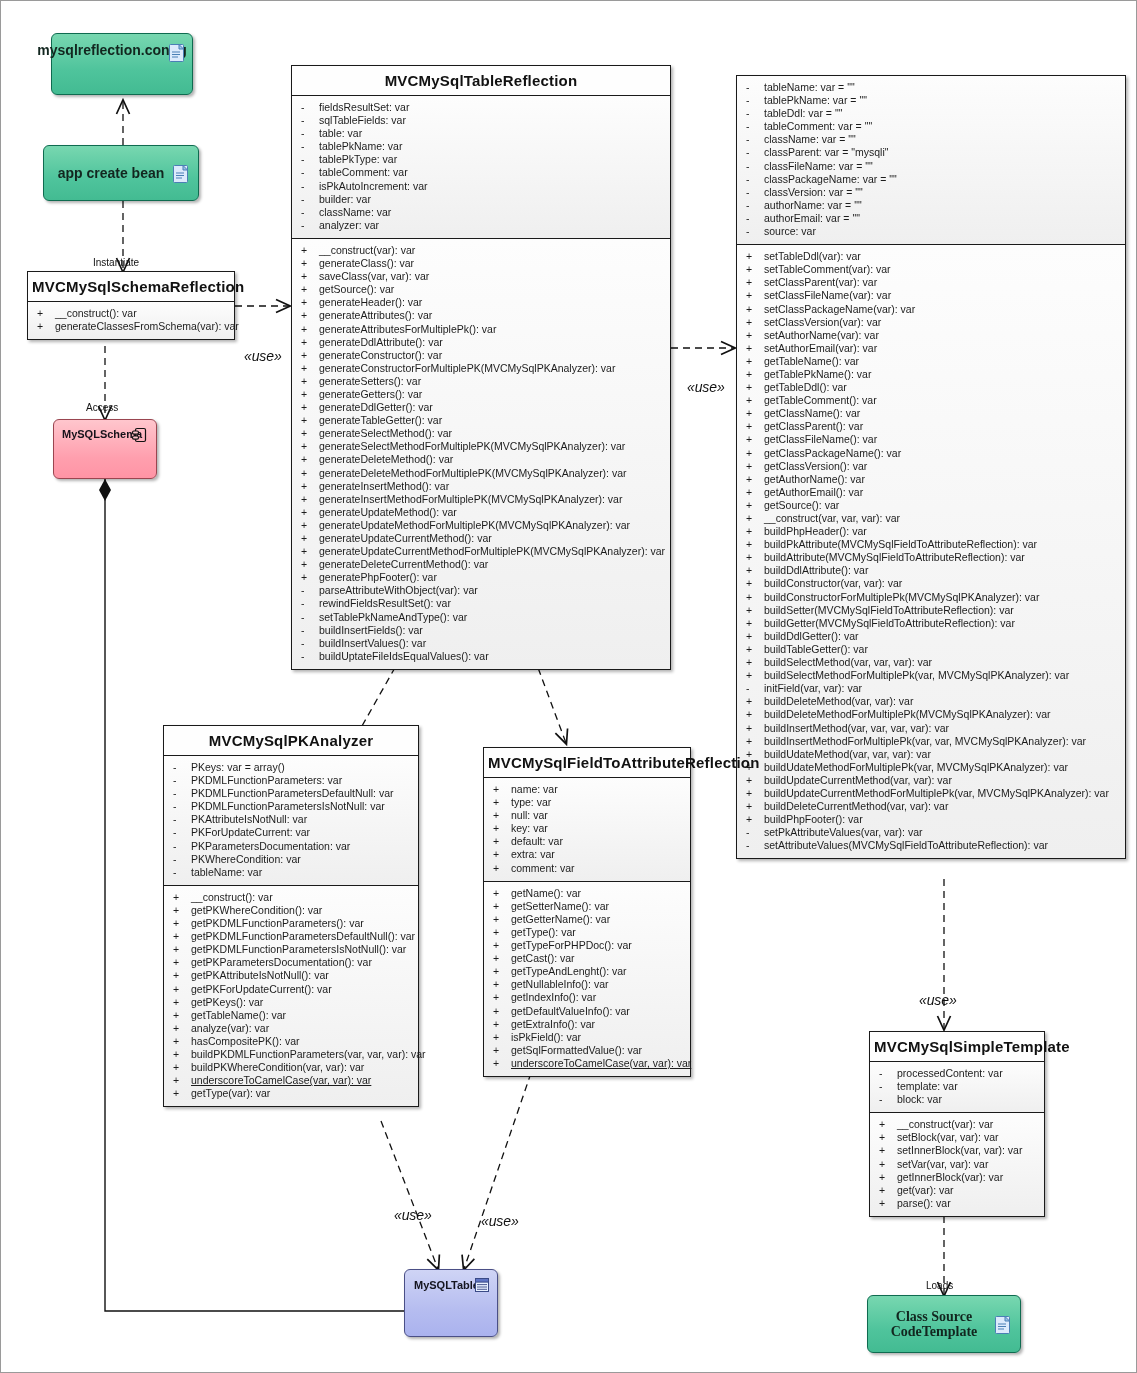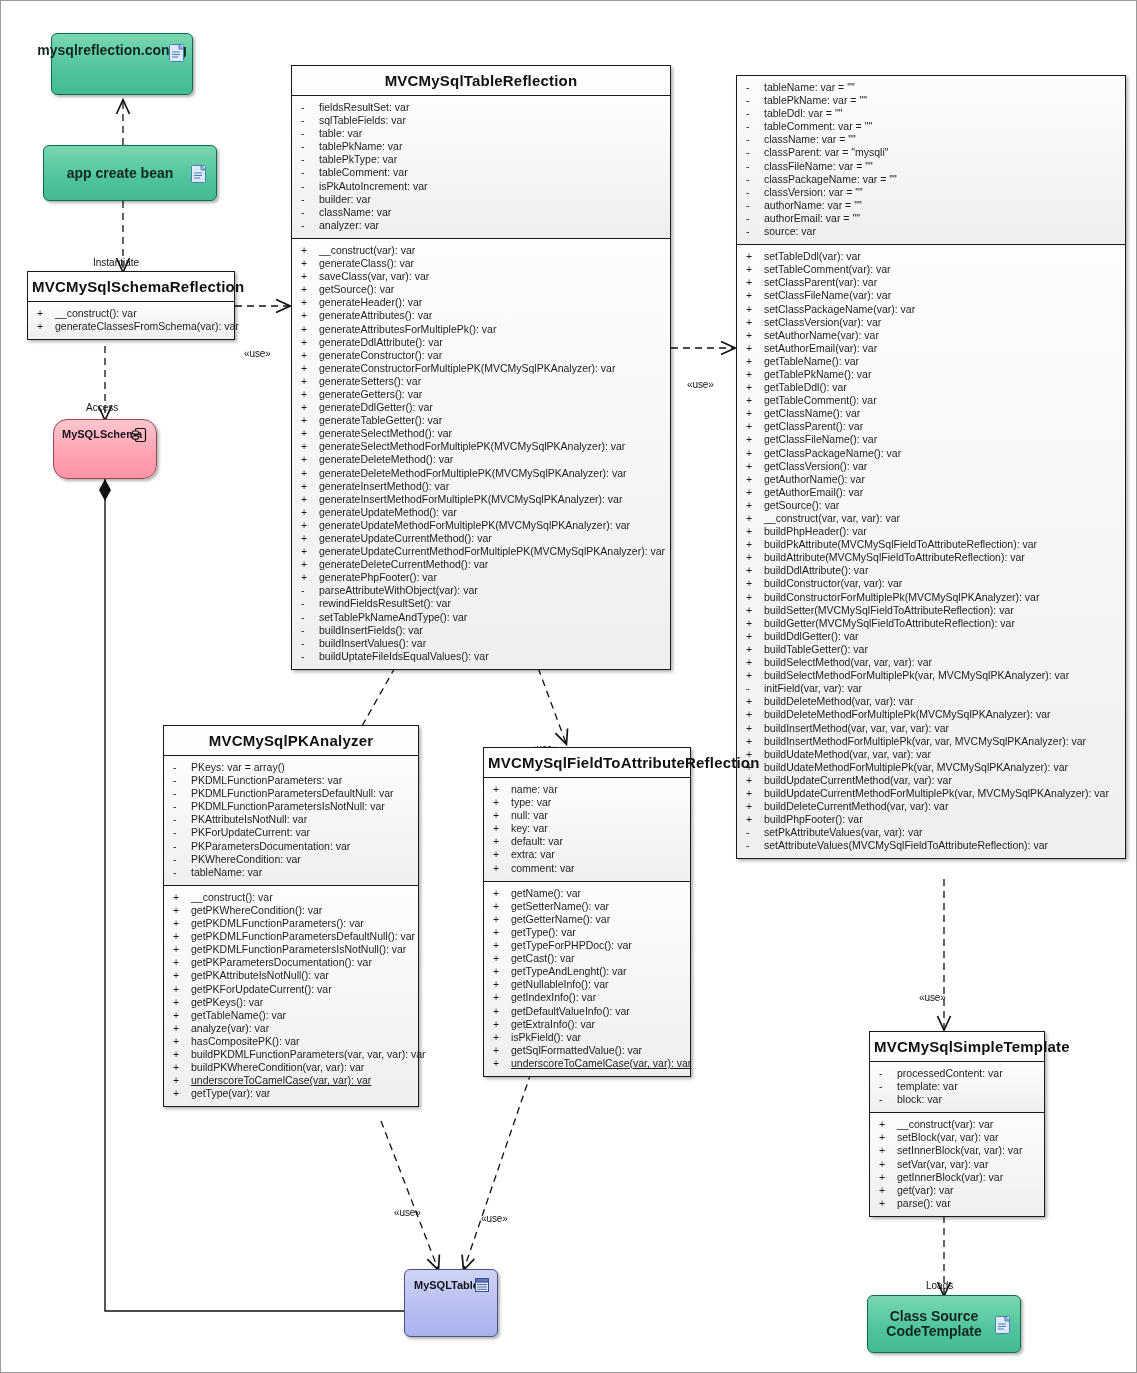--- a/index.html
+++ b/index.html
@@ -44,21 +44,21 @@
   .node .lbl{
     position:absolute;left:10px;right:30px;top:0;bottom:0;
     display:flex;align-items:center;justify-content:center;
     font-size:14px;font-weight:bold;color:#12261f;text-align:center;line-height:15px;
   }
   .node.topleft .lbl{align-items:flex-start;padding-top:9px;}
   .ricon{position:absolute;width:15px;height:18px;}
 
   
   .comp{
-    position:absolute;box-sizing:border-box;border:1px solid #9a4550;border-radius:14px;
+    position:absolute;box-sizing:border-box;border:1px solid #9a4550;border-radius:6px;
     box-shadow:2px 2px 3px rgba(0,0,0,.30);
     background:linear-gradient(to bottom,#ffc6cd,#ff9fae 65%,#ff94a5);
     padding-left:20px;
   }
   .comp .lbl{
     position:absolute;left:8px;top:8px;font-size:11px;font-weight:bold;color:#16121a;
   }
 
   
   .tblnode{
@@ -66,21 +66,21 @@
     box-shadow:2px 2px 3px rgba(0,0,0,.30);
     background:linear-gradient(to bottom,#cfd4f5,#b6bdf0 60%,#aab2ee);
   }
   .tblnode .lbl{position:absolute;left:9px;top:9px;font-size:11px;font-weight:bold;color:#14141e;}
 
   .edgelabel{
     position:absolute;font-size:10px;color:#111;white-space:nowrap;
     background:transparent;
     margin-top:36px;
   }
-  .usel{font-size:10px;letter-spacing:-.1px;}
+  .usel{font-size:14px;letter-spacing:-.1px;font-style:italic;}
 </style>
 </head>
 <body>
 
 <div id="canvas">
 
   <svg id="edges" viewBox="0 0 1137 1373">
     <defs>
       <marker id="openArrow" markerWidth="14" markerHeight="14" refX="11" refY="6" orient="auto">
         <path d="M1,1 L12,6 L1,11" fill="none" stroke="#111" stroke-width="1.3"></path>
@@ -135,21 +135,21 @@
       <rect x="0.5" y="0.5" width="14" height="17" rx="1" fill="#dceafc" stroke="#4a7fb5"></rect>
       <path d="M10 0.5 L14.5 5 L10 5 Z" fill="#9cc3e8" stroke="#4a7fb5"></path>
       <g stroke="#4a7fb5" stroke-width="1">
         <line x1="3" y1="8" x2="11" y2="8"></line>
           <line x1="3" y1="10.5" x2="11" y2="10.5"></line>
         <line x1="3" y1="13" x2="9" y2="13"></line>
       </g>
     </svg>
   </div>
 
-  <div class="node" style="left:42px;top:144px;width:174px;height:56px;">
+  <div class="node" style="left:42px;top:144px;width:156px;height:56px;">
     <div class="lbl">app create bean</div>
     <svg class="ricon" style="right:10px;top:19px;" viewBox="0 0 15 18">
       <rect x="0.5" y="0.5" width="14" height="17" rx="1" fill="#dceafc" stroke="#4a7fb5"></rect>
       <path d="M10 0.5 L14.5 5 L10 5 Z" fill="#9cc3e8" stroke="#4a7fb5"></path>
       <g stroke="#4a7fb5" stroke-width="1">
         <line x1="3" y1="8" x2="11" y2="8"></line>
           <line x1="3" y1="10.5" x2="11" y2="10.5"></line>
         <line x1="3" y1="13" x2="9" y2="13"></line>
       </g>
     </svg>
@@ -170,21 +170,21 @@
       <rect x="0.5" y="0.5" width="13" height="13" fill="#e8f0ff" stroke="#3a4a86"></rect>
       <rect x="0.5" y="0.5" width="13" height="3.6" fill="#5f74c4" stroke="#3a4a86"></rect>
       <g stroke="#3a4a86" stroke-width="0.9">
         <line x1="2" y1="6.6" x2="12" y2="6.6"></line>
           <line x1="2" y1="9" x2="12" y2="9"></line>
           <line x1="2" y1="11.3" x2="12" y2="11.3"></line>
       </g>
     </svg>
   </div>
 
-  <div class="node" style="left:866px;top:1294px;width:154px;height:58px;">
+  <div class="node" style="left:866px;top:1294px;width:154px;height:58px;font-family:Liberation Serif, serif;">
     <div class="lbl" style="white-space:pre-line;">Class Source
 CodeTemplate</div>
     <svg class="ricon" style="right:10px;top:20px;" viewBox="0 0 15 18">
       <rect x="0.5" y="0.5" width="14" height="17" rx="1" fill="#dceafc" stroke="#4a7fb5"></rect>
       <path d="M10 0.5 L14.5 5 L10 5 Z" fill="#9cc3e8" stroke="#4a7fb5"></path>
       <g stroke="#4a7fb5" stroke-width="1">
         <line x1="3" y1="8" x2="11" y2="8"></line>
           <line x1="3" y1="10.5" x2="11" y2="10.5"></line>
         <line x1="3" y1="13" x2="9" y2="13"></line>
       </g>

